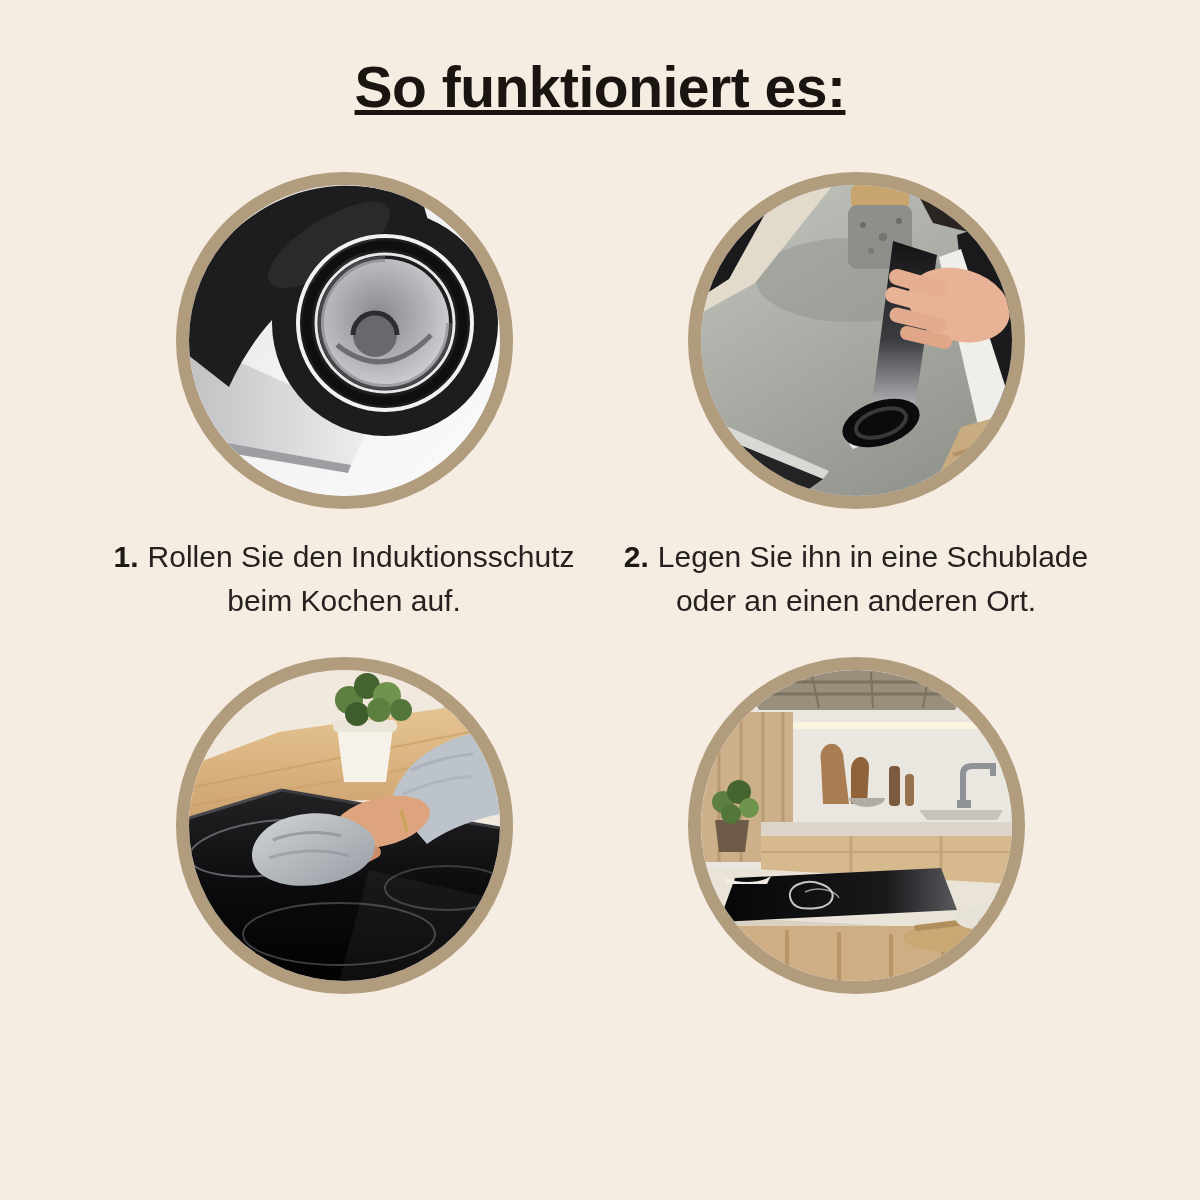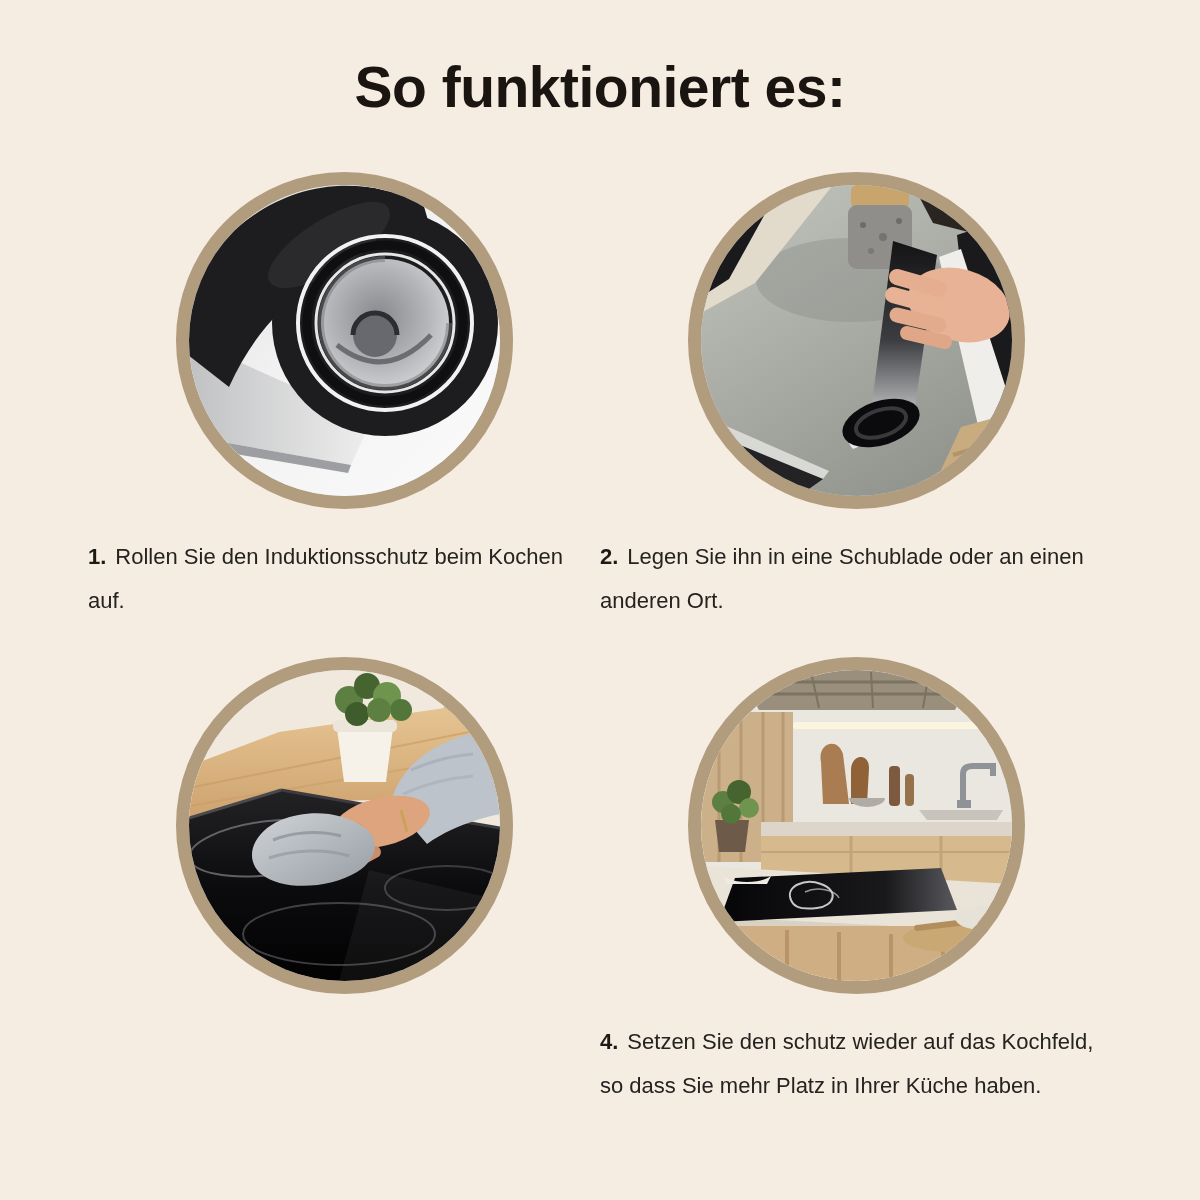--- a/index.html
+++ b/index.html
@@ -5,38 +5,38 @@
   html,body{margin:0;padding:0;}
   body{
     width:1200px;height:1200px;overflow:hidden;
     background:#f5ece2;
     font-family:"Liberation Sans","DejaVu Sans",sans-serif;
     color:#241f1b;
   }
   .title{
     text-align:center;
     font-size:57px;font-weight:800;letter-spacing:-.5px;
-    color:#1a1510;margin:54px 0 52px;
+    color:#1a1510;margin:54px 0 52px;text-decoration:underline;
   }
   .grid{
     width:1024px;margin:0 auto;
     display:grid;grid-template-columns:512px 512px;
     row-gap:34px;justify-items:center;
   }
   .step{display:flex;flex-direction:column;align-items:center;}
   .circle{
     width:311px;height:311px;border-radius:50%;
     border:13px solid #b29c7e;
     overflow:hidden;background:#ddd;
     flex:0 0 auto;
   }
   .circle svg{display:block;width:311px;height:311px;}
   .caption{
-    margin:26px 0 0;text-align:left;
-    font-size:22px;line-height:44px;font-weight:400;color:#262220;
+    margin:26px 0 0;text-align:center;
+    font-size:30px;line-height:44px;font-weight:400;color:#262220;
   }
   .caption .num{font-weight:700;margin-right:9px;color:#1d1915;}
   .w1{max-width:560px}
   .w2{max-width:552px}
   .w3{max-width:470px}
   .w4{max-width:580px}
 </style>
 </head>
 <body>
 
@@ -281,16 +281,15 @@
         </g>
         <g>
           <path d="M 14 150 L 48 150 L 44 182 L 18 182 Z" fill="#6d5a48"></path>
           <circle cx="22" cy="132" r="11" fill="#5d7f42"></circle>
             <circle cx="38" cy="122" r="12" fill="#46642f"></circle>
           <circle cx="48" cy="138" r="10" fill="#6f944d"></circle>
             <circle cx="30" cy="144" r="10" fill="#53763a"></circle>
         </g>
       </svg>
     </div>
-    <p class="caption w4"><span class="num">4.</span><span>Setzen Sie den schutz wieder auf das Kochfeld, so dass Sie mehr Platz in Ihrer Küche haben.</span></p>
   </section>
 
 </div>
 
 </body></html>

